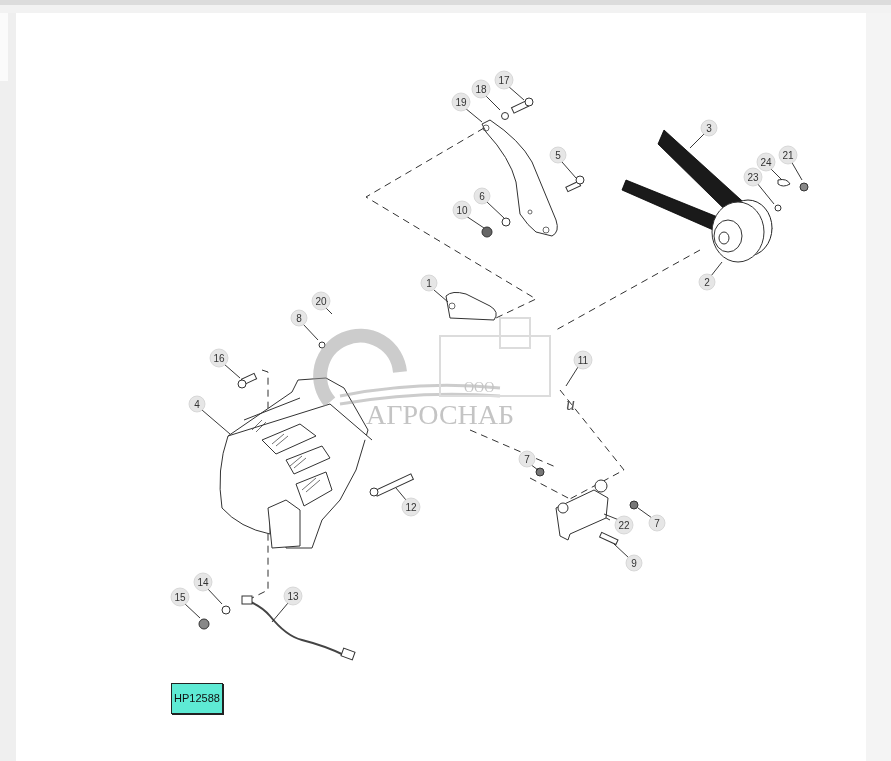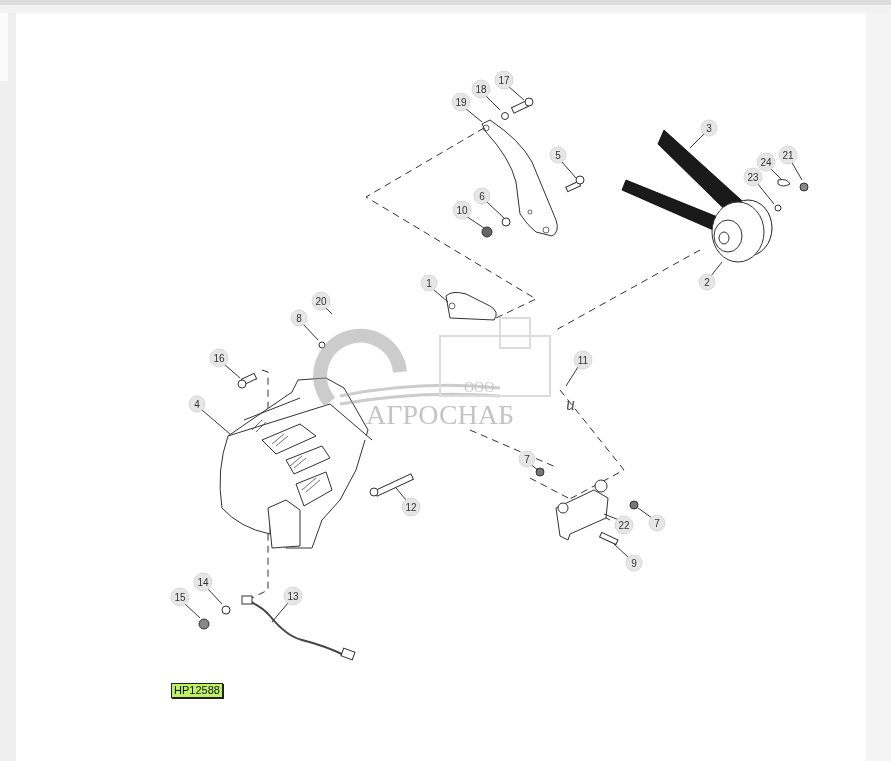--- a/index.html
+++ b/index.html
@@ -21,23 +21,23 @@
   .callout-text { font-family:"Liberation Sans", sans-serif; font-size:10px; fill:#333; text-anchor:middle; dominant-baseline:central; }
   .leader { stroke:#222; stroke-width:0.9; fill:none; }
   .dash { stroke:#333; stroke-width:1; fill:none; stroke-dasharray:7 5; }
   .part { stroke:#333; stroke-width:1; fill:#fff; }
   .part-thin { stroke:#444; stroke-width:0.8; fill:none; }
   .belt { fill:#1a1a1a; stroke:#000; stroke-width:0.8; }
   .hatch { stroke:#333; stroke-width:0.7; fill:none; }
   .figure-id {
     position:absolute; left:171px; top:683px;
     border:1px solid #222; box-shadow:1px 1px 0 #222;
-    padding:0 2px; font-size:11px; line-height:13px; color:#111;
+    padding:8px 2px; font-size:11px; line-height:13px; color:#111;
     font-family:"Liberation Sans", sans-serif; letter-spacing:0;
-    background:#bef264;
+    background:#5eead4;
   }
   .watermark { opacity:0.5; }
   .wm-text { font-family:"Liberation Serif", serif; fill:#8a8a8a; }
 </style>
 </head>
 <body>
 
 <div class="top-strip"></div>
 <div class="top-strip2"></div>
 <div class="left-panel"></div>

